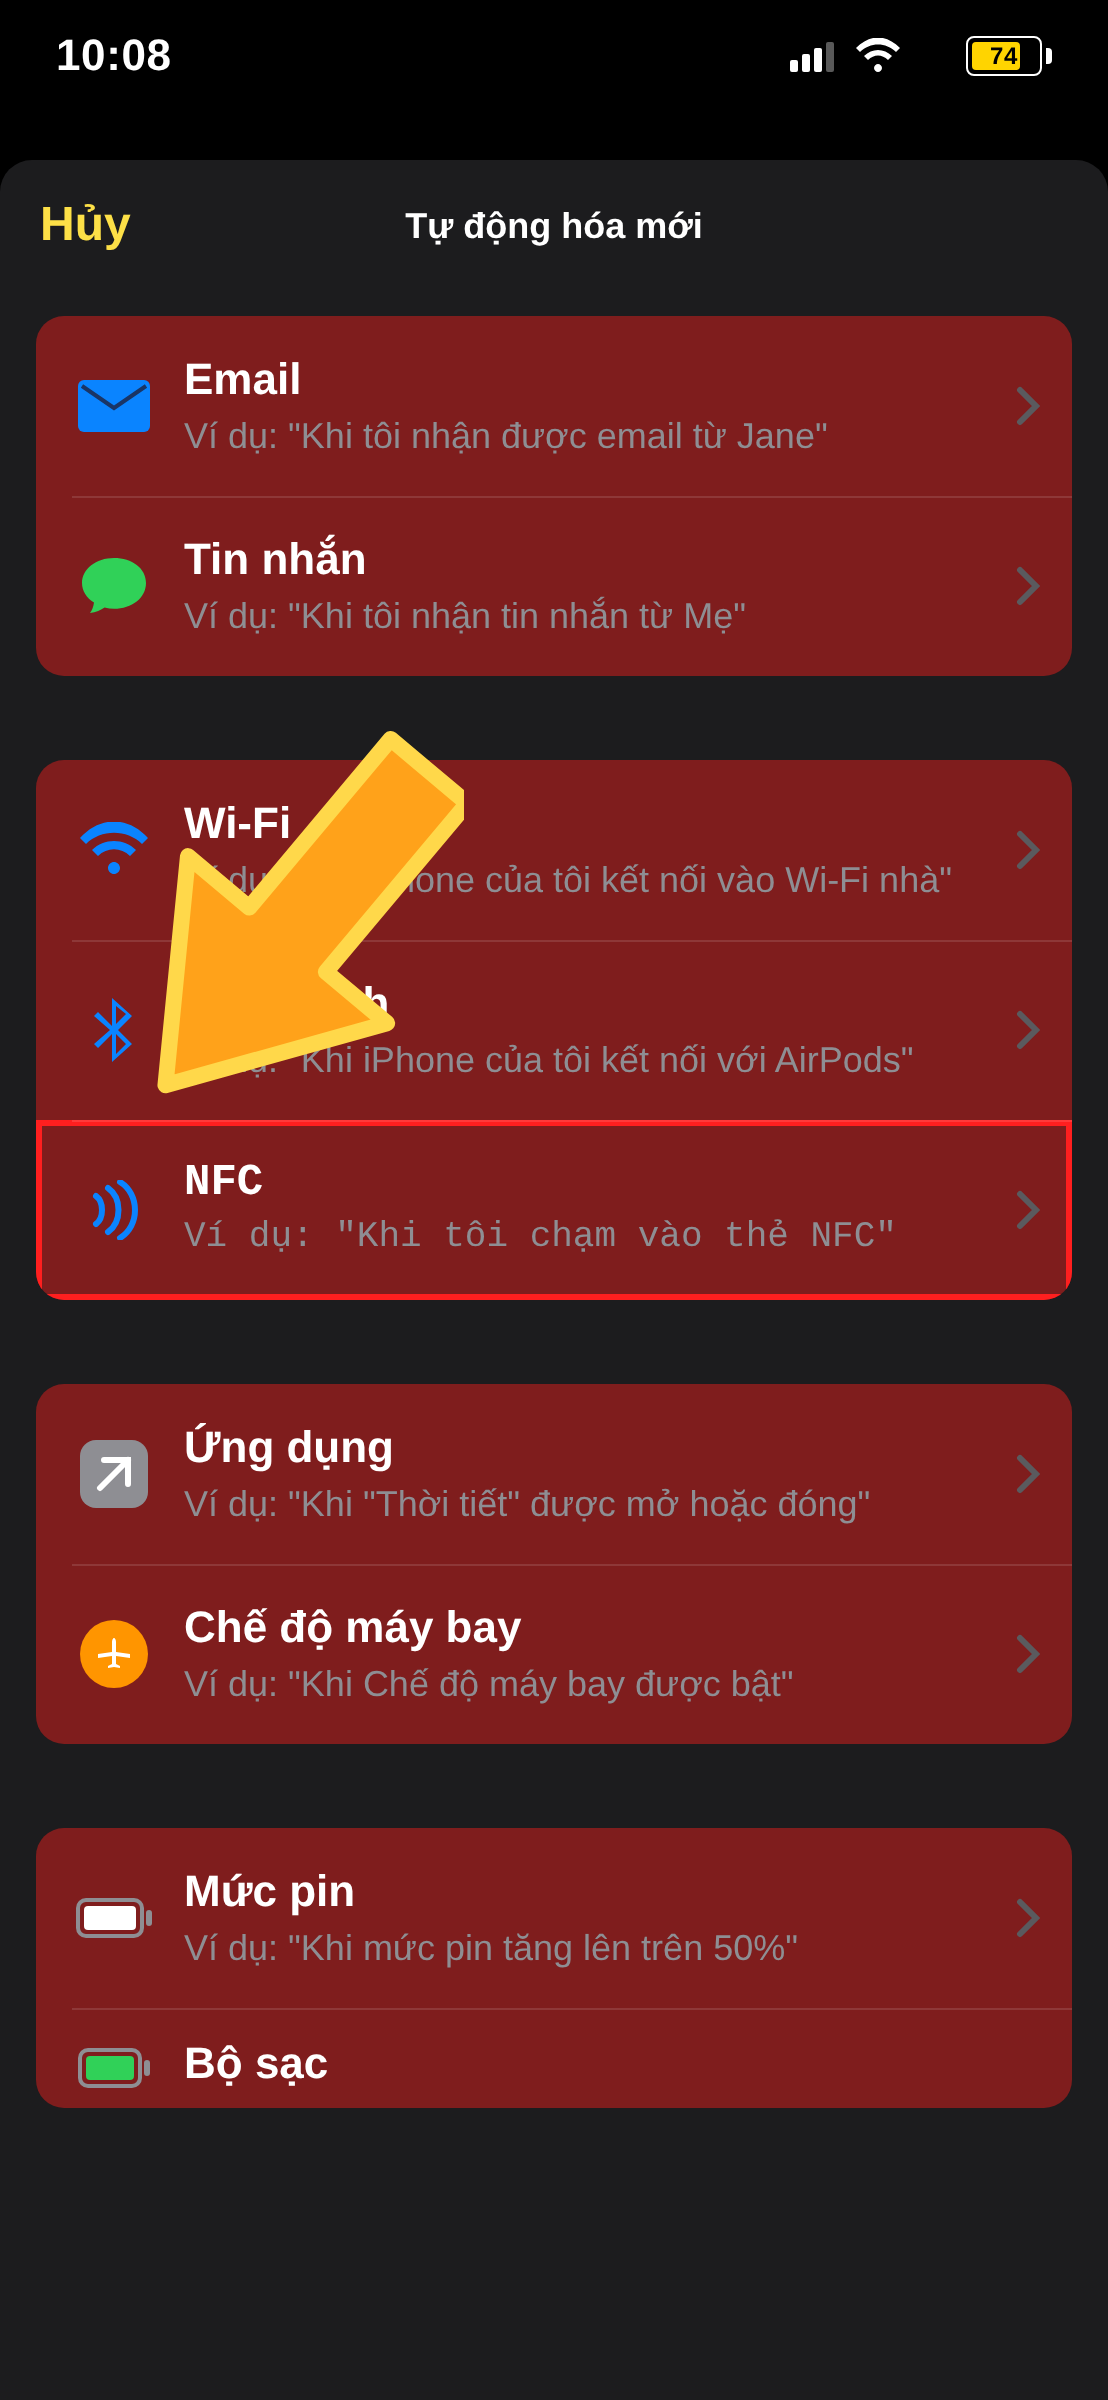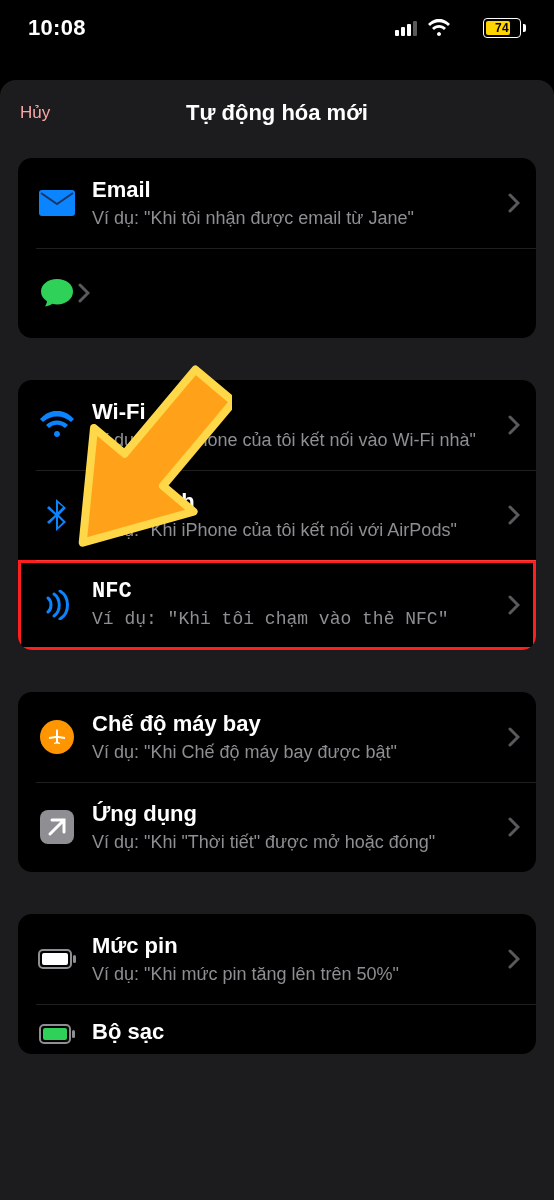--- a/index.html
+++ b/index.html
@@ -59,34 +59,34 @@
   .modal-header {
     height: 66px;
     display: flex;
     align-items: center;
     justify-content: center;
     position: relative;
   }
   .modal-cancel {
     position: absolute;
     left: 20px;
-    color: #fca5a5;
-    font-size: 17px;
-    font-weight: 400;
+    color: #fde047;
+    font-size: 24px;
+    font-weight: 700;
   }
   .modal-title {
-    font-size: 22px;
+    font-size: 18px;
     font-weight: 600;
     color: #fff;
   }
   .scroll {
     padding: 12px 18px 0 18px;
   }
   .group {
-    background: #000000;
+    background: #7f1d1d;
     border-radius: 14px;
     margin-bottom: 42px;
     overflow: hidden;
   }
   .row {
     display: flex;
     align-items: center;
     min-height: 90px;
     padding: 14px 16px 14px 18px;
     position: relative;
@@ -197,20 +197,24 @@
         <svg class="chevron" width="12" height="20" viewBox="0 0 12 20">
             <path d="M2 2l8 8-8 8" stroke="currentColor" stroke-width="3" fill="none" stroke-linecap="round"></path>
           </svg>
       </div>
       <div class="row">
         <div class="row-icon">
           <svg width="36" height="32" viewBox="0 0 36 32">
               <path d="M18 2C9 2 2 7.5 2 14.5c0 4 2.3 7.5 6 9.7-.3 2-.9 3.8-2 5.3 3-.3 5.5-1.5 7.3-2.7 1.5.4 3.1.6 4.7.6 9 0 16-5.5 16-12.9S27 2 18 2z" fill="#30d158"></path>
             </svg>
         </div>
+        <div class="row-text">
+          <div class="row-title">Tin nhắn</div>
+          <div class="row-sub">Ví dụ: "Khi tôi nhận tin nhắn từ Mẹ"</div>
+        </div>
         <svg class="chevron" width="12" height="20" viewBox="0 0 12 20">
             <path d="M2 2l8 8-8 8" stroke="currentColor" stroke-width="3" fill="none" stroke-linecap="round"></path>
           </svg>
       </div>
     </div>
 
     <div class="group">
       <div class="row">
         <div class="row-icon">
           <svg width="36" height="28" viewBox="0 0 36 28">
@@ -249,52 +253,52 @@
           <div class="row-title">NFC</div>
           <div class="row-sub">Ví dụ: "Khi tôi chạm vào thẻ NFC"</div>
         </div>
         <svg class="chevron" width="12" height="20" viewBox="0 0 12 20">
             <path d="M2 2l8 8-8 8" stroke="currentColor" stroke-width="3" fill="none" stroke-linecap="round"></path>
           </svg>
       </div>
     </div>
 
     <div class="group">
+      <div class="row">
+        <div class="row-icon">
+          <div class="app-open-box">
+            <svg width="18" height="18" viewBox="0 0 18 18">
+                <path d="M4 2h12v12M16 2L2 16" stroke="#fff" stroke-width="3" fill="none" stroke-linecap="round"></path>
+              </svg>
+          </div>
+        </div>
+        <div class="row-text">
+          <div class="row-title">Ứng dụng</div>
+          <div class="row-sub">Ví dụ: "Khi "Thời tiết" được mở hoặc đóng"</div>
+        </div>
+        <svg class="chevron" width="12" height="20" viewBox="0 0 12 20">
+            <path d="M2 2l8 8-8 8" stroke="currentColor" stroke-width="3" fill="none" stroke-linecap="round"></path>
+          </svg>
+      </div>
       <div class="row">
         <div class="row-icon">
           <div class="airplane-box">
             <svg width="20" height="20" viewBox="0 0 20 20">
                 <path d="M18 10l-7-1V4c0-1-.5-2-1-2s-1 1-1 2v5l-7 1v2l7-1v4l-2 1v1l3-.5 3 .5v-1l-2-1v-4l7 1v-2z" fill="#fff"></path>
               </svg>
           </div>
         </div>
         <div class="row-text">
           <div class="row-title">Chế độ máy bay</div>
           <div class="row-sub">Ví dụ: "Khi Chế độ máy bay được bật"</div>
         </div>
         <svg class="chevron" width="12" height="20" viewBox="0 0 12 20">
             <path d="M2 2l8 8-8 8" stroke="currentColor" stroke-width="3" fill="none" stroke-linecap="round"></path>
           </svg>
       </div>
-      <div class="row">
-        <div class="row-icon">
-          <div class="app-open-box">
-            <svg width="18" height="18" viewBox="0 0 18 18">
-                <path d="M4 2h12v12M16 2L2 16" stroke="#fff" stroke-width="3" fill="none" stroke-linecap="round"></path>
-              </svg>
-          </div>
-        </div>
-        <div class="row-text">
-          <div class="row-title">Ứng dụng</div>
-          <div class="row-sub">Ví dụ: "Khi "Thời tiết" được mở hoặc đóng"</div>
-        </div>
-        <svg class="chevron" width="12" height="20" viewBox="0 0 12 20">
-            <path d="M2 2l8 8-8 8" stroke="currentColor" stroke-width="3" fill="none" stroke-linecap="round"></path>
-          </svg>
-      </div>
     </div>
 
     <div class="group" style="margin-bottom:0">
       <div class="row">
         <div class="row-icon">
           <svg width="38" height="20" viewBox="0 0 38 20">
               <rect x="1" y="1" width="32" height="18" rx="4" stroke="#8e8e93" stroke-width="2" fill="none"></rect>
               <rect x="4" y="4" width="26" height="12" rx="2" fill="#fff"></rect>
               <rect x="35" y="6" width="3" height="8" rx="1.5" fill="#8e8e93"></rect>
             </svg>

